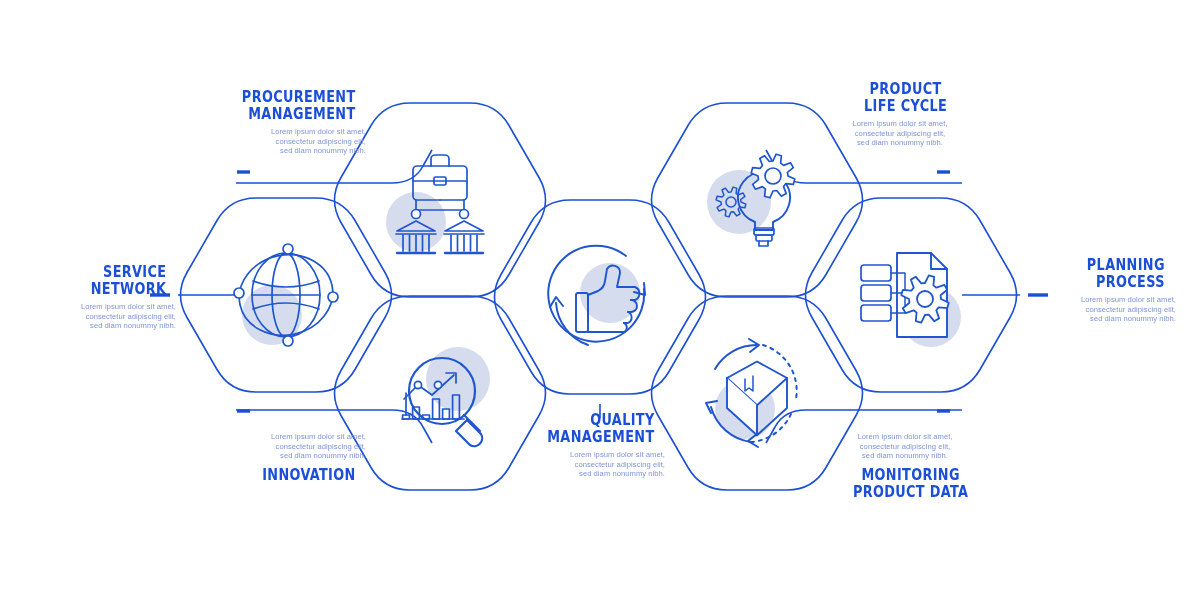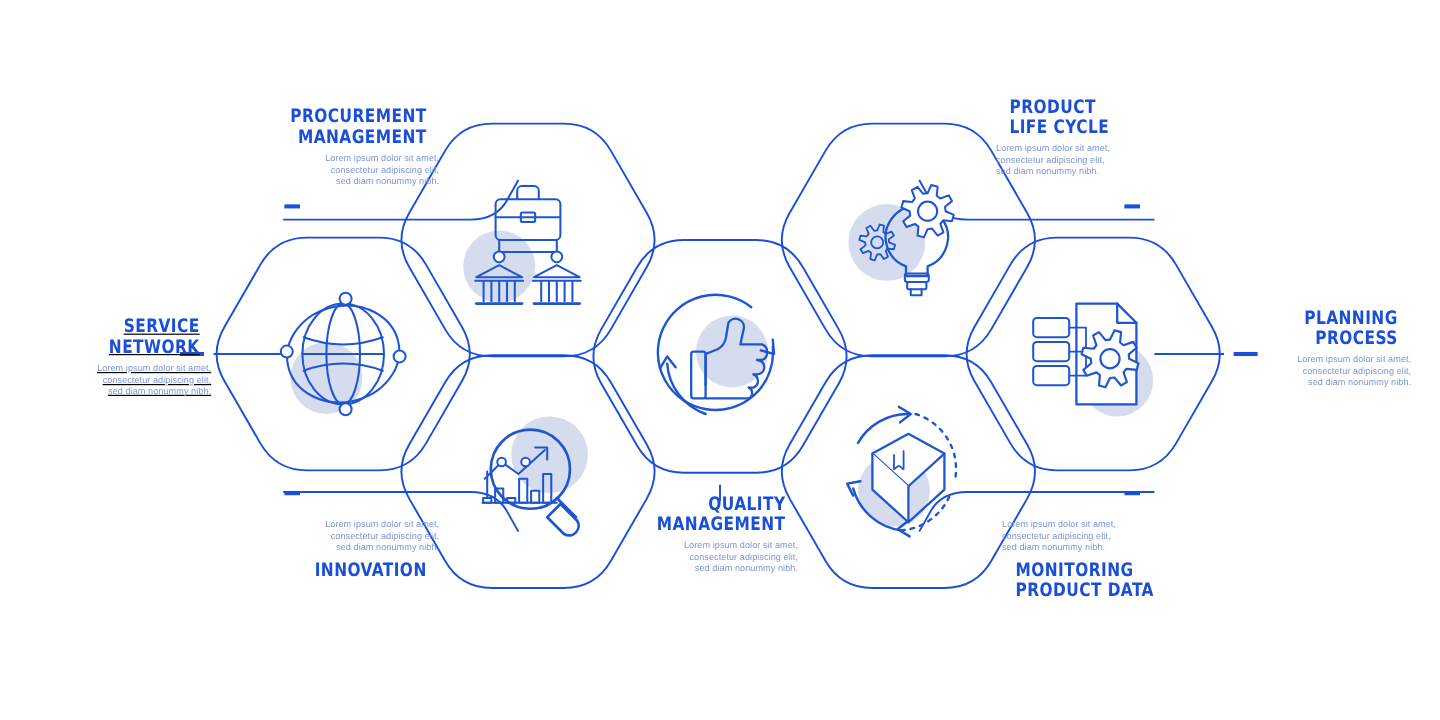--- a/index.html
+++ b/index.html
@@ -25,21 +25,21 @@
     transform:scaleX(0.92);
   }
   .lbl .body{
     font-size:7.6px;
     line-height:9.6px;
     color:#7d95d8;
     white-space:pre-line;
     margin-top:4px;
     letter-spacing:0.05px;
   }
-  .lbl.right{text-align:left;}
+  .lbl.right{text-align:center;}
   .lbl.left{text-align:right;}
   .lbl .title.t-right{transform-origin:right center;}
   .lbl .title.t-left{transform-origin:left center;}
   .gap{height:6px;}
 </style>
 </head>
 <body>
 
 <div id="stage">
 
@@ -203,21 +203,21 @@
           <rect x="861" y="285" width="30" height="16" rx="3" fill="#fff" stroke-width="1.7" stroke="#1f56cf" stroke-linecap="round" stroke-linejoin="round"></rect>
           <path d="M891 293 H905 V295 H913" stroke-width="1.5" fill="none" stroke="#1f56cf" stroke-linecap="round" stroke-linejoin="round"></path>
           <rect x="861" y="305" width="30" height="16" rx="3" fill="#fff" stroke-width="1.7" stroke="#1f56cf" stroke-linecap="round" stroke-linejoin="round"></rect>
           <path d="M891 313 H905 V295 H913" stroke-width="1.5" fill="none" stroke="#1f56cf" stroke-linecap="round" stroke-linejoin="round"></path>
           <path d="M941.0 299.0L948.7 302.8L947.2 308.2L938.6 307.4L936.3 310.3L939.1 318.4L934.2 321.2L928.7 314.6L925.0 315.0L921.2 322.7L915.8 321.2L916.6 312.6L913.7 310.3L905.6 313.1L902.8 308.2L909.4 302.7L909.0 299.0L901.3 295.2L902.8 289.8L911.4 290.6L913.7 287.7L910.9 279.6L915.8 276.8L921.3 283.4L925.0 283.0L928.8 275.3L934.2 276.8L933.4 285.4L936.3 287.7L944.4 284.9L947.2 289.8L940.6 295.3Z" fill="#fff" stroke-width="1.8" stroke="#1f56cf" stroke-linecap="round" stroke-linejoin="round"></path>
           <circle cx="925" cy="299" r="8" fill="#fff" stroke-width="1.8" stroke="#1f56cf" stroke-linecap="round" stroke-linejoin="round"></circle>
         </g>
       </g>
   </svg>
 
-  <div class="lbl left" style="left:56px; top:264px; width:120px;text-decoration:underline;">
+  <div class="lbl left" style="left:56px; top:264px; width:120px;">
     <div class="title t-left">SERVICE
 NETWORK</div>
     <div class="body">Lorem ipsum dolor sit amet,
 consectetur adipiscing elit,
 sed diam nonummy nibh.</div>
   </div>
 
   <div class="lbl left" style="left:236px; top:89px; width:130px;">
     <div class="title t-left">PROCUREMENT
 MANAGEMENT</div>

